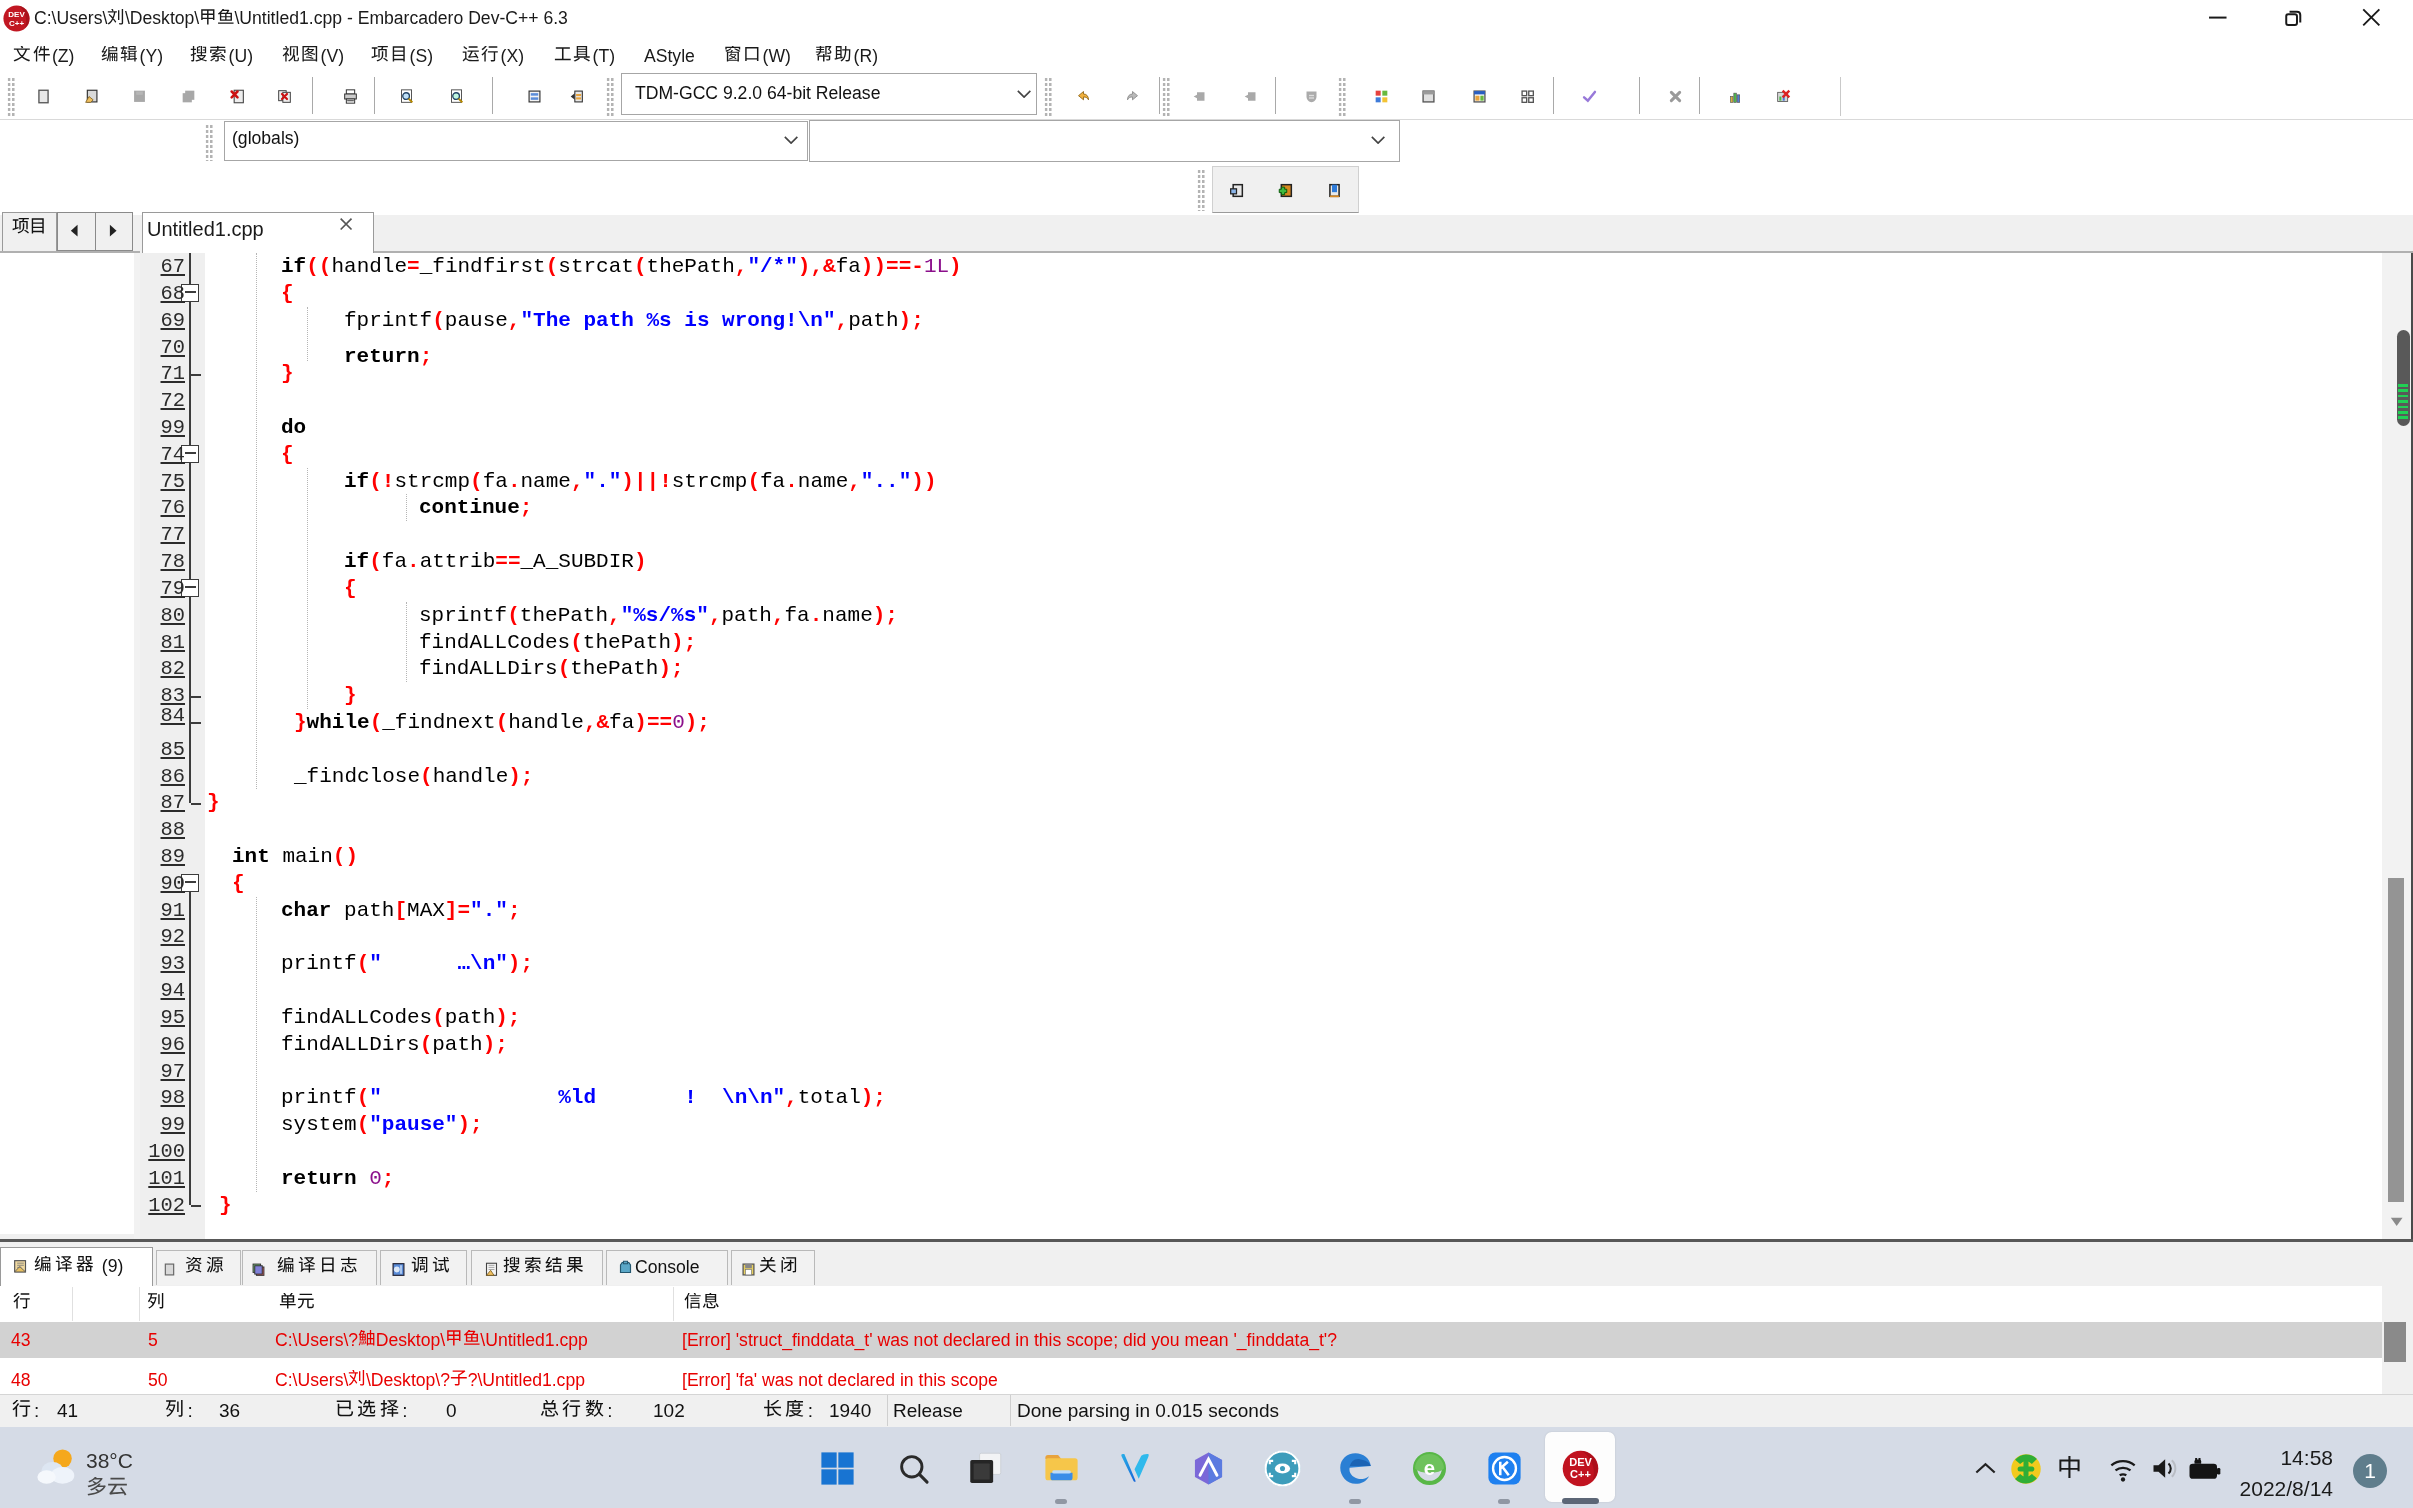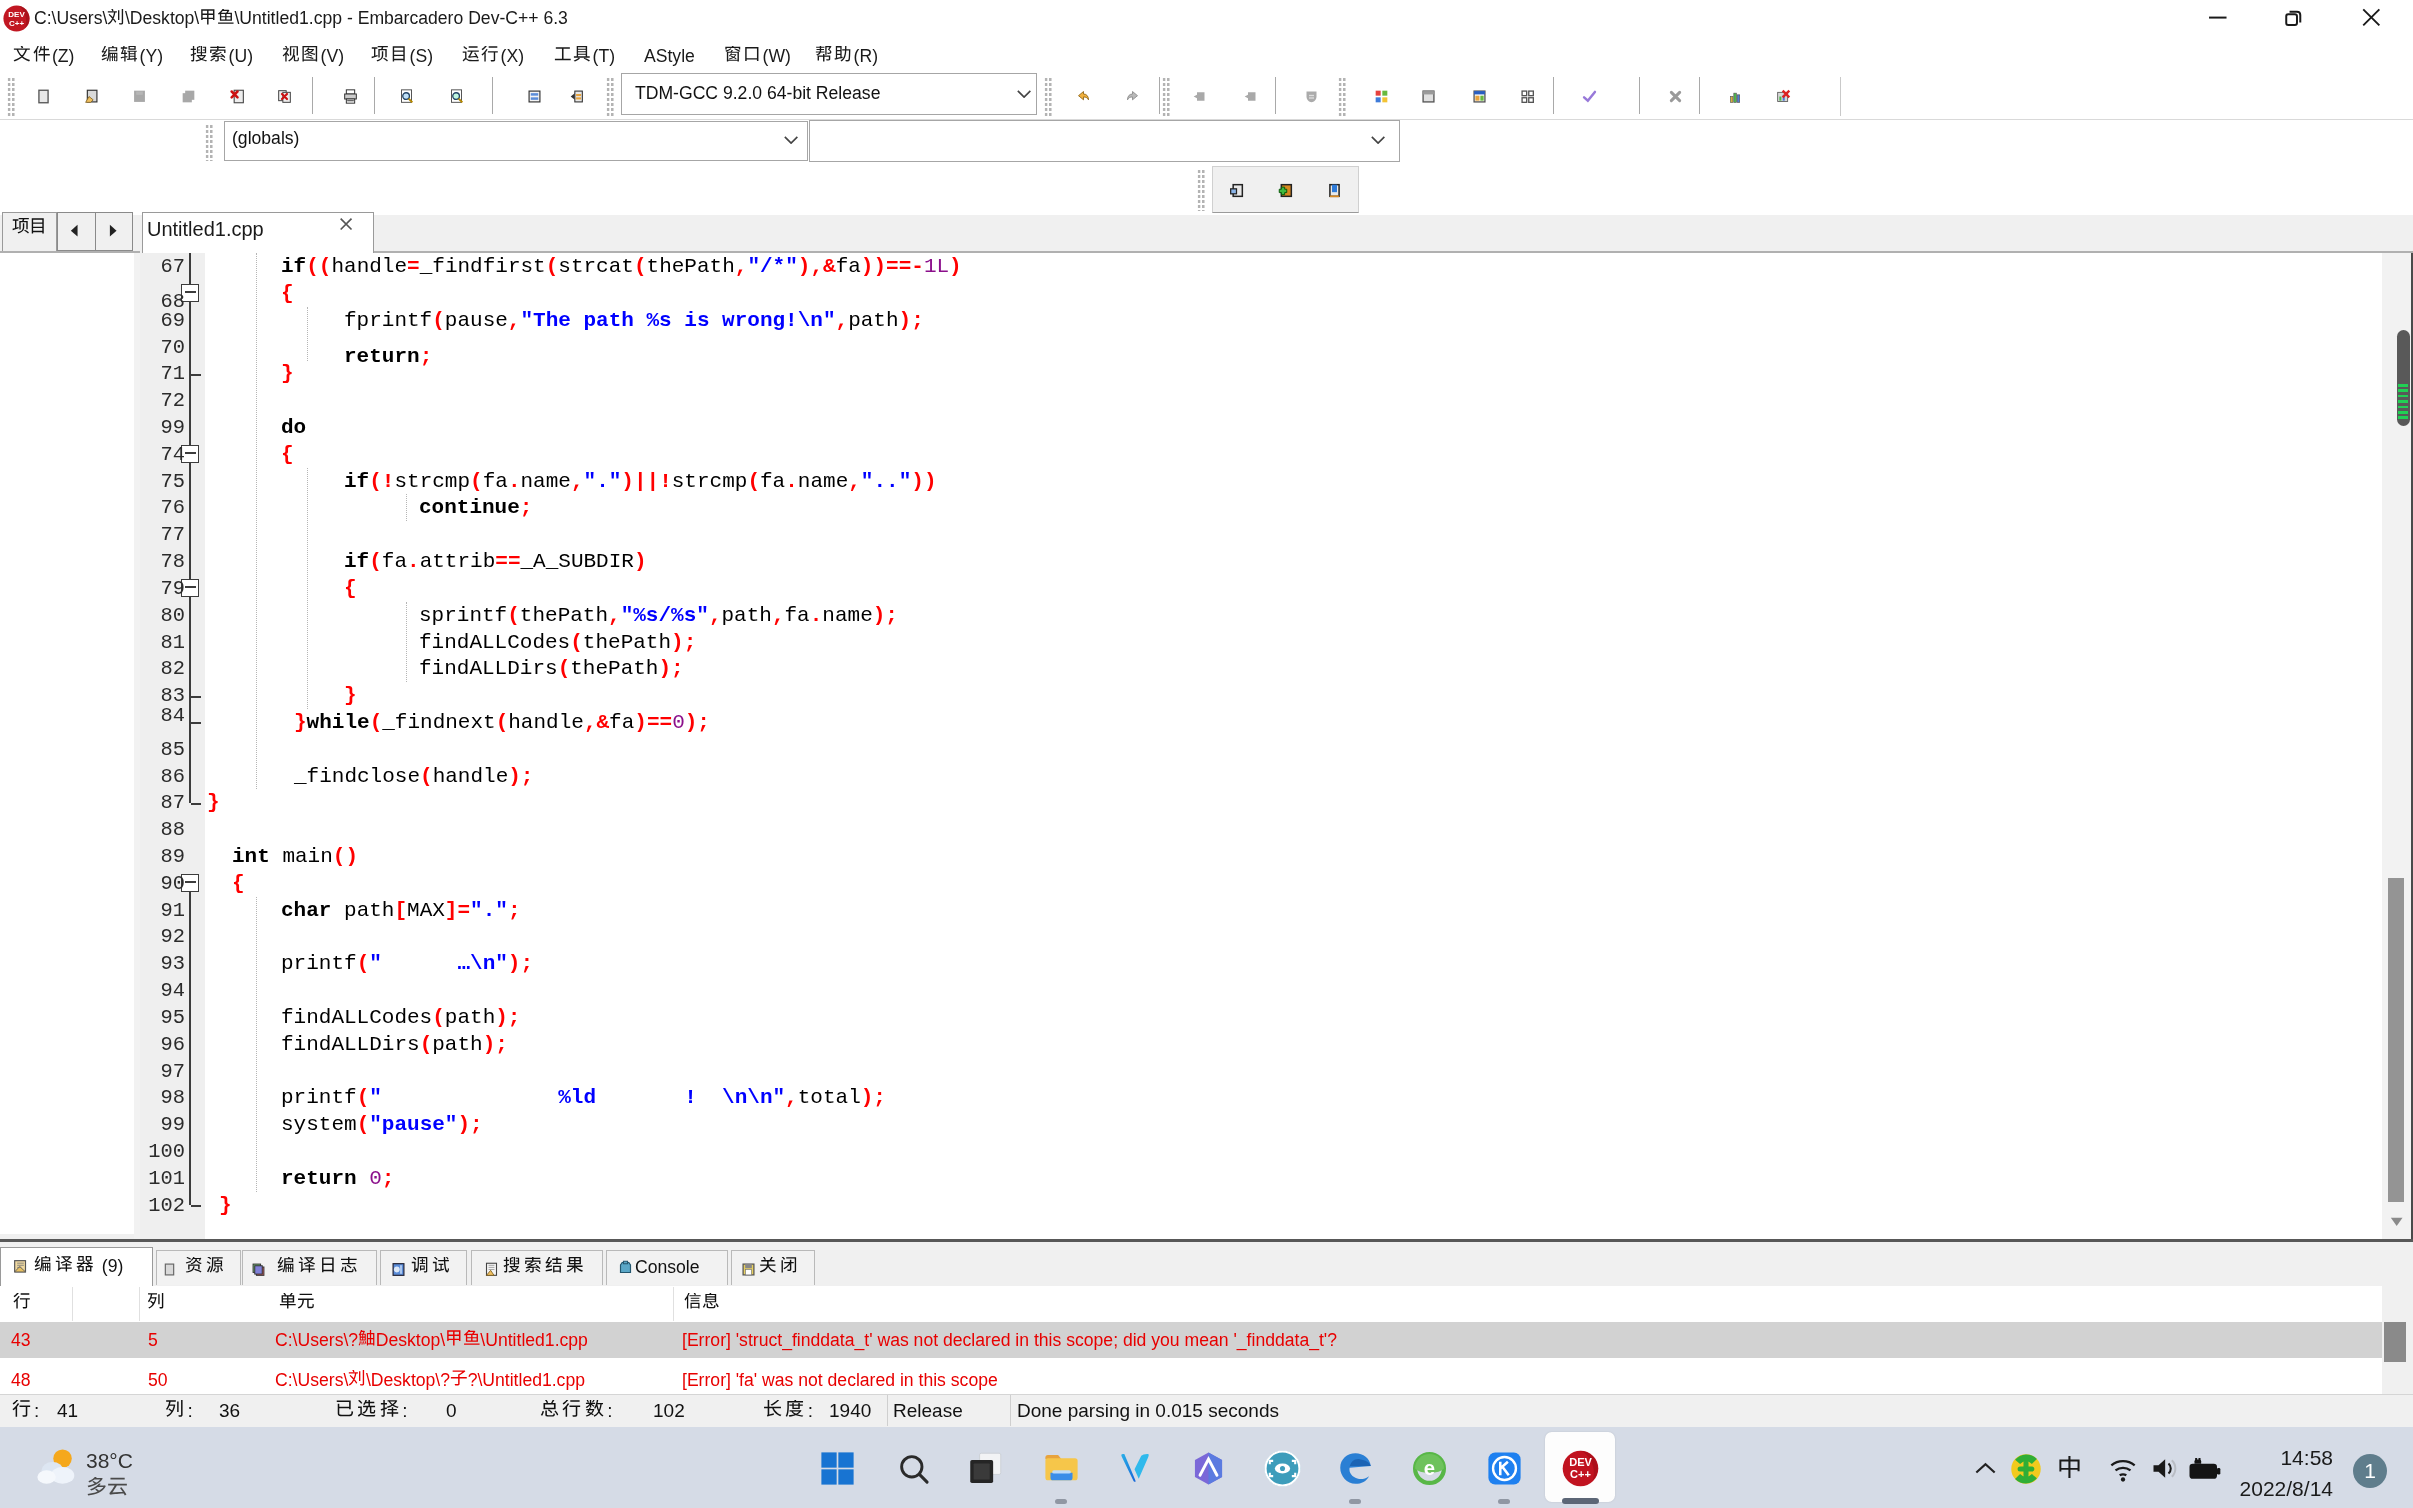--- a/index.html
+++ b/index.html
@@ -8,21 +8,21 @@
 .ti { position:absolute; width:15px; height:15px; }
 .tbi { position:absolute; }
 .tsep { position:absolute; top:77px; height:37px; width:0.8px; background:#a9a9a9; }
 .grip { position:absolute; width:8.4px;
   background-image:radial-gradient(circle, #b3b3b3 1.3px, transparent 1.6px);
   background-size:4.2px 5px; }
 .mi { position:absolute; top:0; height:28.5px; line-height:28.5px; font-size:17.6px; color:#1a1a1a; }
 .mi svg.k { margin-right:1.7px; }
 .combo { position:absolute; background:#fff; border:0.8px solid #a6a6a6; }
 .ln { position:absolute; width:45px; left:140px; text-align:right; height:27px; line-height:27px;
-  font-family:"Liberation Mono",monospace; font-size:20.4px; color:#2b2b2b; }
+  font-family:"Liberation Mono",monospace; font-size:20.4px; color:#2b2b2b;text-decoration:underline; }
 .cl { position:absolute; height:27px; line-height:27px; white-space:pre;
   font-family:"Liberation Mono",monospace; font-size:21px; color:#000; }
 .cl .w { font-weight:bold; }
 .cl .p { color:#ff0000; font-weight:bold; }
 .cl .s { color:#0000ff; font-weight:bold; }
 .cl .n { color:#8b0f8b; }
 .fv { position:absolute; left:189px; width:1.7px; background:#3c3c3c; }
 .ft { position:absolute; left:191px; width:10px; height:1.7px; background:#3c3c3c; }
 .fb { position:absolute; left:181px; width:18.4px; height:18.4px; background:#fff; border:1.7px solid #3c3c3c; }
 .fb div { margin:5.9px 2.5px; height:1.7px; background:#3c3c3c; }
@@ -485,21 +485,21 @@
   </div>
 <div class="fb" style="top:579px">
     <div></div>
   </div>
 <div class="fb" style="top:874px">
     <div></div>
   </div>
 
 <div class="ln" style="top:253px">67</div>
 <div class="cl" style="top:253px;left:281px"><span class="w">if</span><span class="p">((</span><span class="i">handle</span><span class="p">=</span><span class="i">_findfirst</span><span class="p">(</span><span class="i">strcat</span><span class="p">(</span><span class="i">thePath</span><span class="p">,</span><span class="s">"/*"</span><span class="p">),</span><span class="p">&amp;</span><span class="i">fa</span><span class="p">))==</span><span class="p">-</span><span class="n">1L</span><span class="p">)</span></div>
-<div class="ln" style="top:288px">68</div>
+<div class="ln" style="top:280px">68</div>
 <div class="cl" style="top:280px;left:281px"><span class="p">{</span></div>
 <div class="ln" style="top:307px">69</div>
 <div class="cl" style="top:307px;left:344px"><span class="i">fprintf</span><span class="p">(</span><span class="i">pause</span><span class="p">,</span><span class="s">"The path %s is wrong!\n"</span><span class="p">,</span><span class="i">path</span><span class="p">);</span></div>
 <div class="ln" style="top:334px">70</div>
 <div class="cl" style="top:343px;left:344px"><span class="w">return</span><span class="p">;</span></div>
 <div class="ln" style="top:360px">71</div>
 <div class="cl" style="top:360px;left:281px"><span class="p">}</span></div>
 <div class="ln" style="top:387px">72</div>
 <div class="ln" style="top:414px">99</div>
 <div class="cl" style="top:414px;left:281px"><span class="w">do</span></div>

